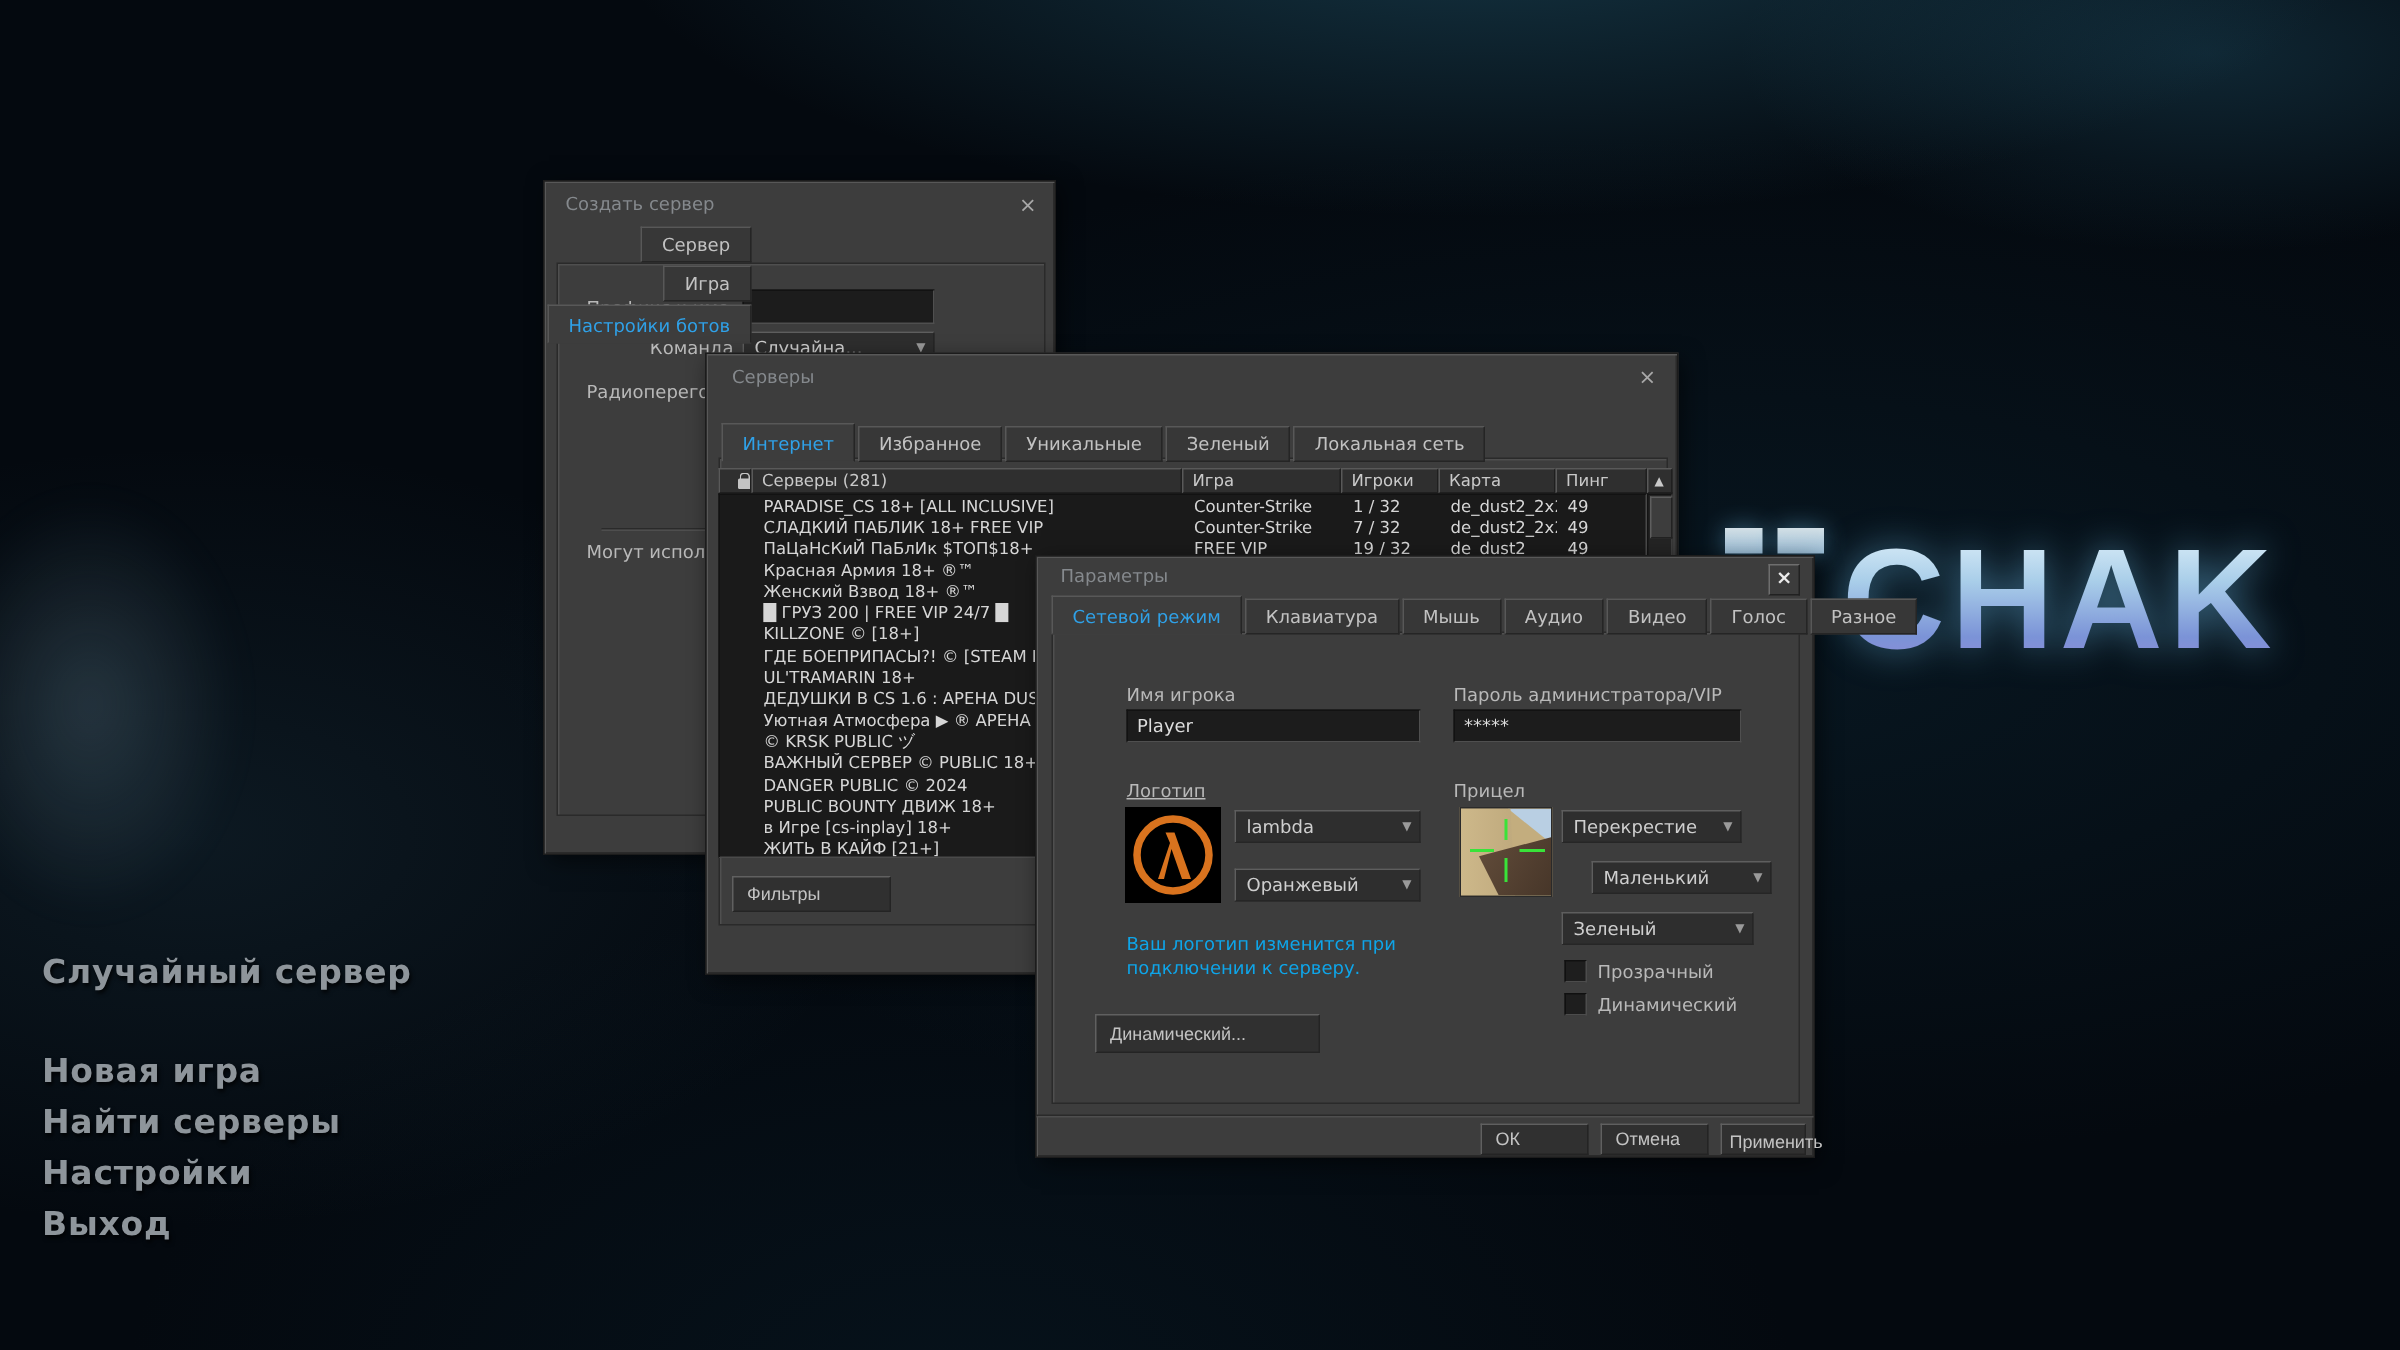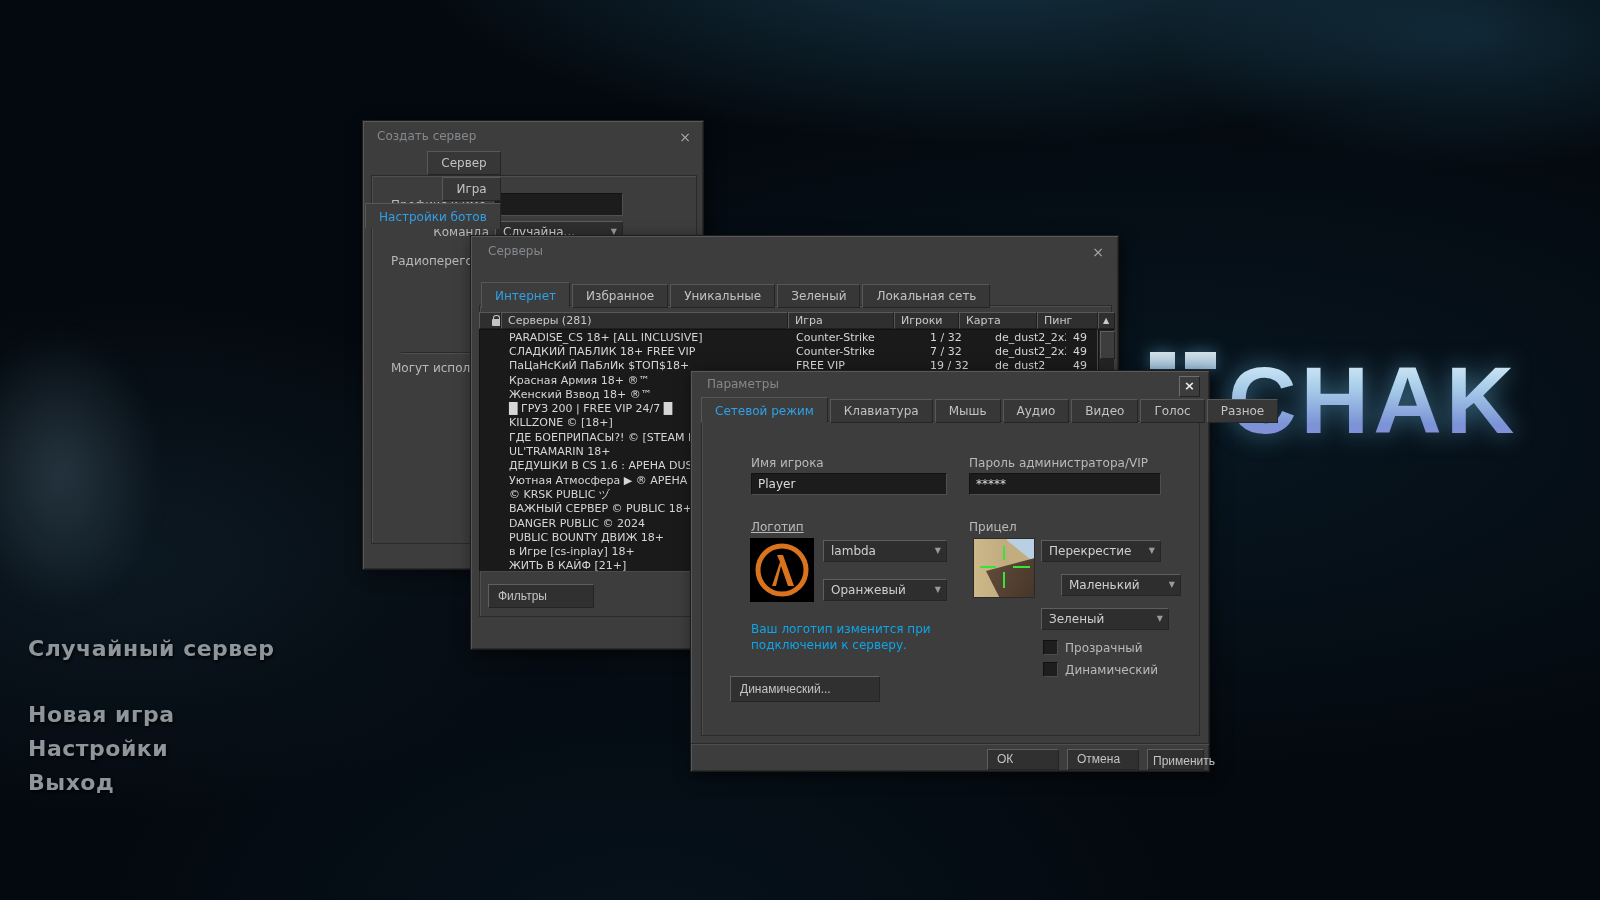--- a/index.html
+++ b/index.html
@@ -62,21 +62,21 @@
   
   .th{position:absolute;box-sizing:border-box;height:17px;background:#2f2f2f;
     border:1px solid;border-color:#595959 #1f1f1f #1f1f1f #595959;
     font-size:11px;color:#c9c9c9;padding:1px 6px;white-space:nowrap;overflow:hidden;cursor:pointer;}
   .list{position:absolute;background:#1a1a1a;overflow:hidden;
     border:1px solid;border-color:#121212 #4a4a4a #4a4a4a #121212;box-sizing:border-box;}
   .srow{display:flex;height:14.3px;align-items:center;white-space:nowrap;cursor:pointer;}
   .srow span{display:inline-block;box-sizing:border-box;font-size:11px;color:#d6d6d6;
     overflow:hidden;padding:0 0 0 7px;flex:none;}
   .c-lock{width:22px;} .c-name{width:287px;} .c-game{width:106px;}
-  .c-players{width:65px;margin-left:28px;} .c-map{width:78px;} .c-ping{width:61px;}
+  .c-players{width:65px;} .c-map{width:78px;} .c-ping{width:61px;}
   .sb-track{position:absolute;width:17px;background:#242424;
     border:1px solid;border-color:#141414 #3e3e3e #3e3e3e #141414;box-sizing:border-box;}
   .sb-thumb{position:absolute;left:1px;top:1px;width:13px;height:26px;background:#3d3d3d;cursor:pointer;
     border:1px solid;border-color:#5e5e5e #222 #222 #5e5e5e;}
   .lockico{width:9px;height:7px;background:#c4c4c4;border-radius:1px;position:relative;margin:5px 0 0 6px;}
   .lockico::before{content:'';position:absolute;left:1px;top:-4px;width:5px;height:4px;
     border:1.5px solid #c4c4c4;border-bottom:none;border-radius:3px 3px 0 0;}
 
   
   .lambda{position:absolute;width:64px;height:64px;background:#000;overflow:hidden;}
@@ -96,20 +96,21 @@
 
 <div class="bg"></div>
 <div class="smoke"></div>
 <div class="bglogo">CHAK</div>
 <div class="bglogo-frag" style="left:1150px;width:25px;"></div>
 <div class="bglogo-frag" style="left:1185px;width:31px;"></div>
 
 <div class="menu">
     <div class="menu-item first">Случайный сервер</div>
     <div class="menu-item">Новая игра</div>
+    <div class="menu-item">Найти серверы</div>
     <div class="menu-item">Настройки</div>
     <div class="menu-item">Выход</div>
   </div>
 
 <div class="dlg" style="left:362px;top:120px;width:340px;height:448px;z-index:2;">
   <div class="dlg-title" style="left:14px;top:8px;">Создать сервер</div>
   <div class="xplain" style="right:12px;top:9px;">×</div>
   <div class="tabs" style="left:2px;top:30px;flex-direction:column;">
       <div class="tab">Сервер</div>
       <div class="tab">Игра</div>

